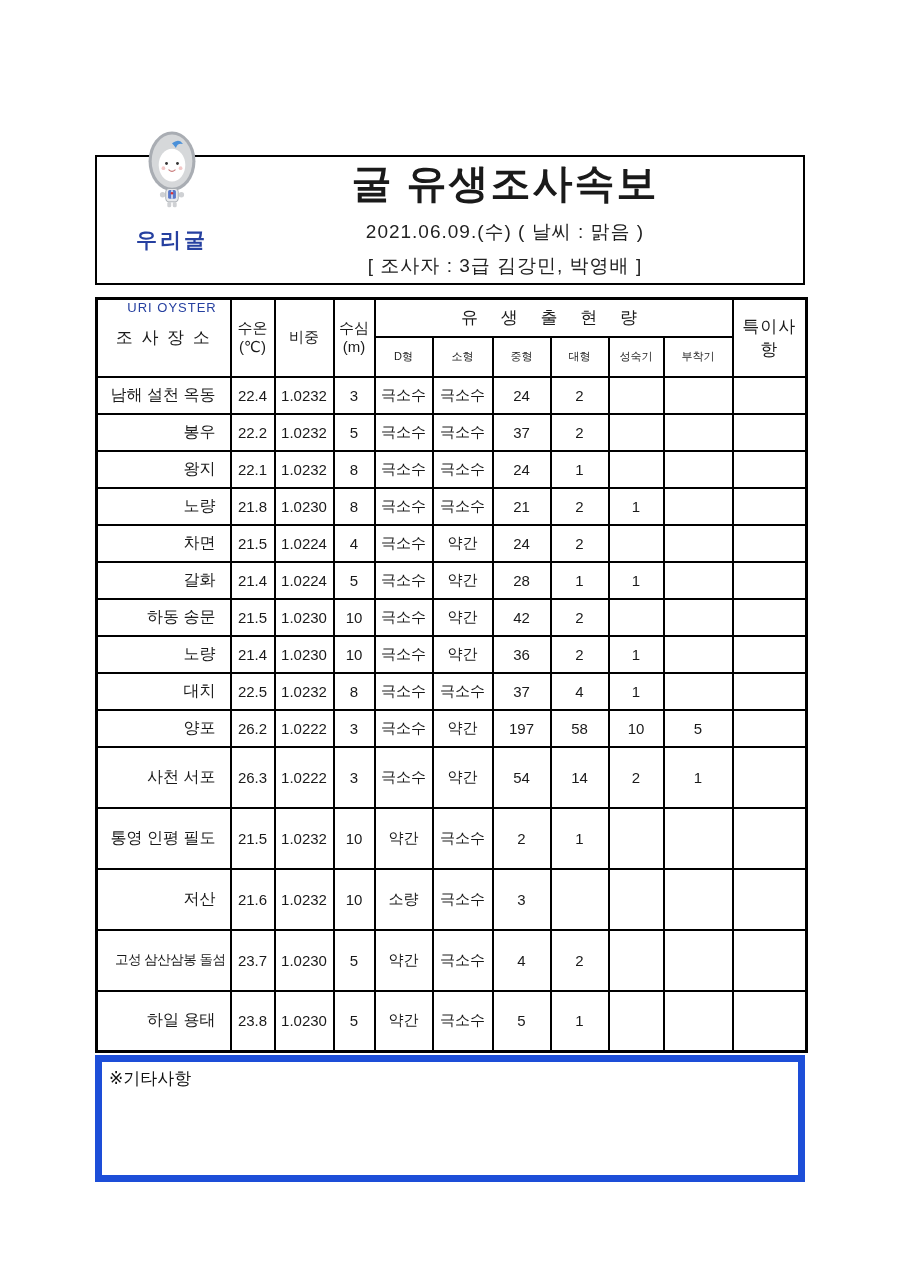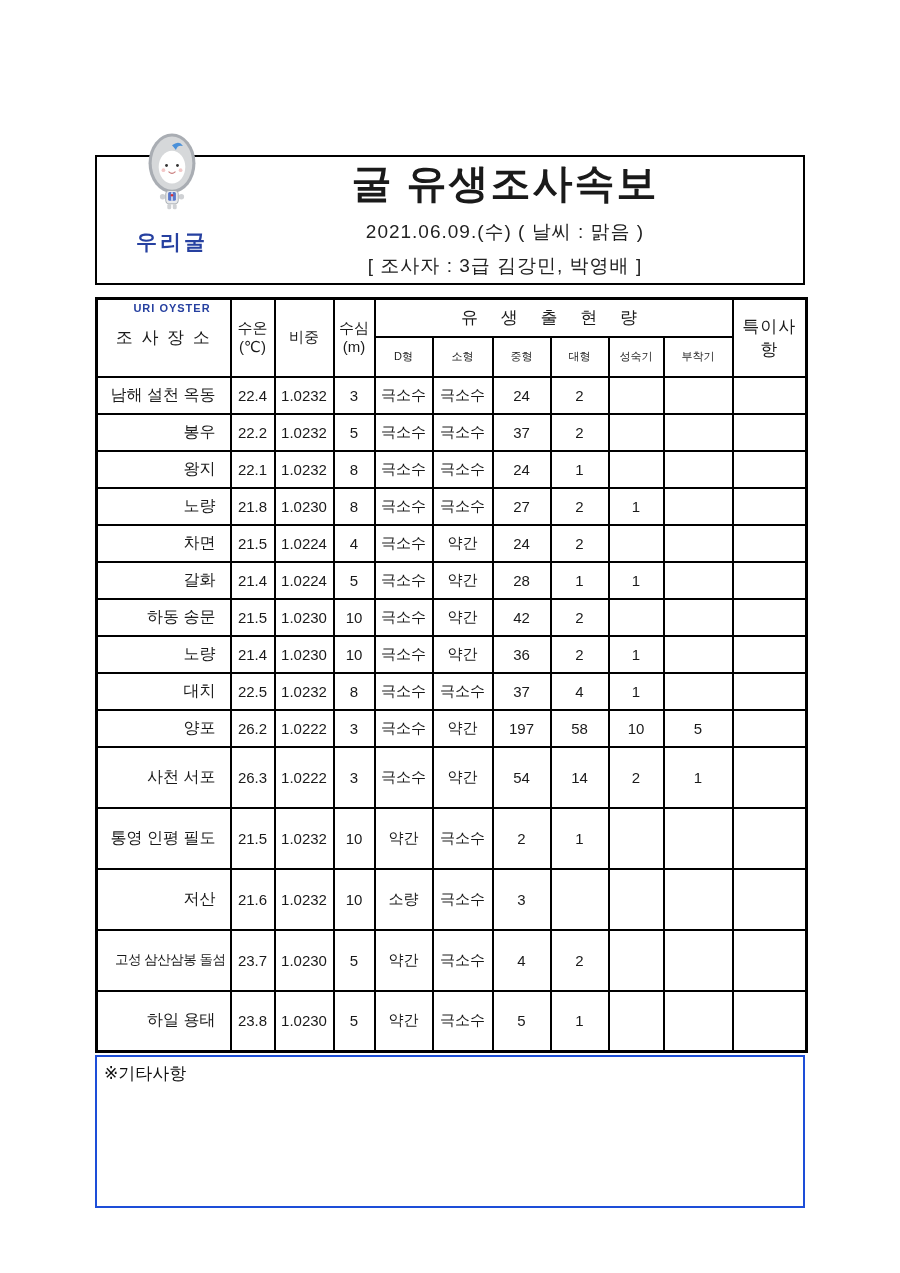--- a/index.html
+++ b/index.html
@@ -6,21 +6,21 @@
   .page{position:relative;width:900px;height:1273px;background:#ffffff;
         font-family:"Liberation Sans","DejaVu Sans",sans-serif;color:#1a1a1a;}
   .doc{position:absolute;left:95px;top:155px;width:710px;}
 
   
   .header-box{box-sizing:border-box;width:710px;height:130px;border:2px solid #000;
               display:flex;align-items:center;}
   .logo{width:150px;display:flex;flex-direction:column;align-items:center;justify-content:center;
         padding-top:4px;gap:12px;}
   .logo-kr{font-size:21px;font-weight:bold;letter-spacing:3px;color:#2640a0;line-height:1;margin-top:1px;}
-  .logo-en{font-size:11px;font-weight:bold;letter-spacing:1px;color:#2640a0;line-height:1.4;margin-top:37px;}
+  .logo-en{font-size:13px;font-weight:normal;letter-spacing:1px;color:#2640a0;line-height:1.4;margin-top:37px;}
   .title-area{flex:1;display:flex;flex-direction:column;align-items:center;justify-content:center;
               margin-right:40px;gap:6px;}
   .doc-title{font-size:40px;font-weight:bold;letter-spacing:2px;line-height:1.1;}
   .doc-date{font-size:19px;letter-spacing:1px;margin-top:8px;color:#222;}
   .doc-surveyor{font-size:19px;letter-spacing:1px;margin-top:2px;color:#222;}
 
   
   table.survey{border-collapse:collapse;table-layout:fixed;width:710px;margin-top:12px;
                border:3px solid #000;}
   table.survey th, table.survey td{border:2px solid #000;padding:0;overflow:hidden;
@@ -34,21 +34,21 @@
   .th-sub{font-size:11px;}
   .th-notes{font-size:17px;letter-spacing:1px;}
 
   tbody tr{height:37px;}
   tbody tr:nth-child(n+11){height:61px;}
   tbody td{font-size:15px;}
   tbody td.loc{text-align:right;padding-right:14px;font-size:16px;white-space:nowrap;border-radius:11px;}
   tbody tr:nth-child(14) td.loc{font-size:13.5px;letter-spacing:-0.5px;padding-right:4px;}
 
   
-  .notes-box{box-sizing:border-box;width:710px;height:153px;border:2px solid #1d4ed8;margin-top:2px;
+  .notes-box{box-sizing:border-box;width:710px;height:127px;border:7px solid #1d4ed8;margin-top:2px;
              padding:5px 7px;}
   .notes-label{font-size:17px;color:#111;}
 </style>
 </head>
 <body>
 
 <div class="page">
   <div class="doc">
 
     <div class="header-box">
@@ -156,21 +156,21 @@
     <td></td>
     <td></td>
   </tr>
           <tr>
     <td class="loc">노량</td>
     <td>21.8</td>
     <td>1.0230</td>
     <td>8</td>
     <td>극소수</td>
     <td>극소수</td>
-    <td>27</td>
+    <td>21</td>
     <td>2</td>
     <td>1</td>
     <td></td>
     <td></td>
   </tr>
           <tr>
     <td class="loc">차면</td>
     <td>21.5</td>
     <td>1.0224</td>
     <td>4</td>

